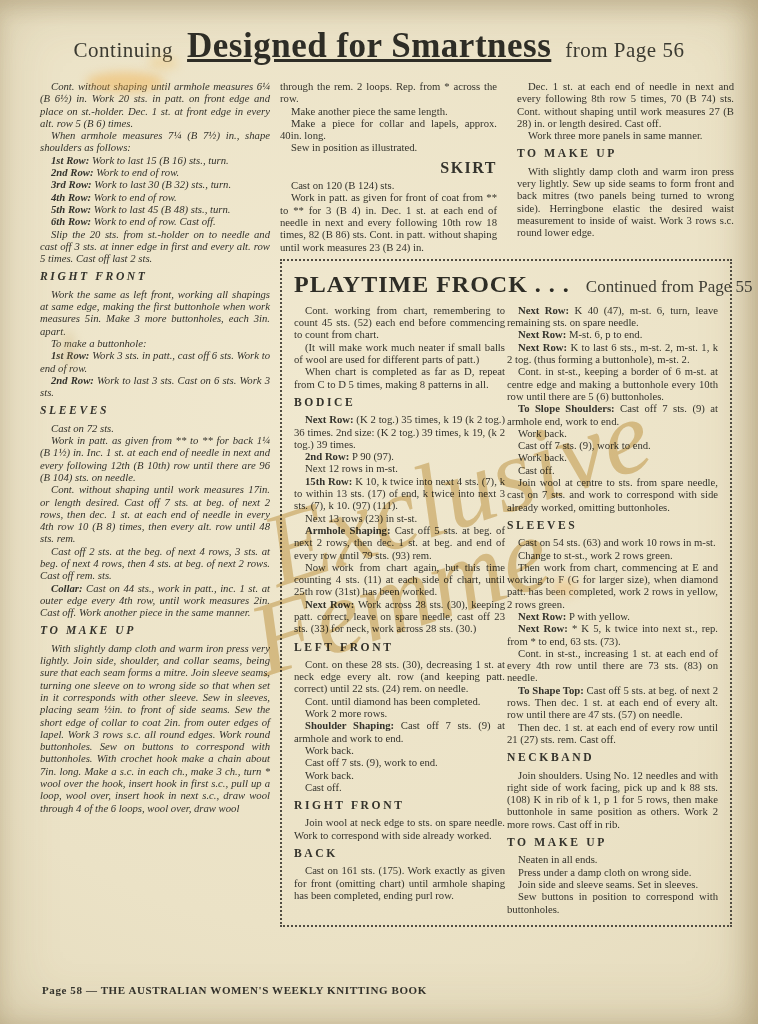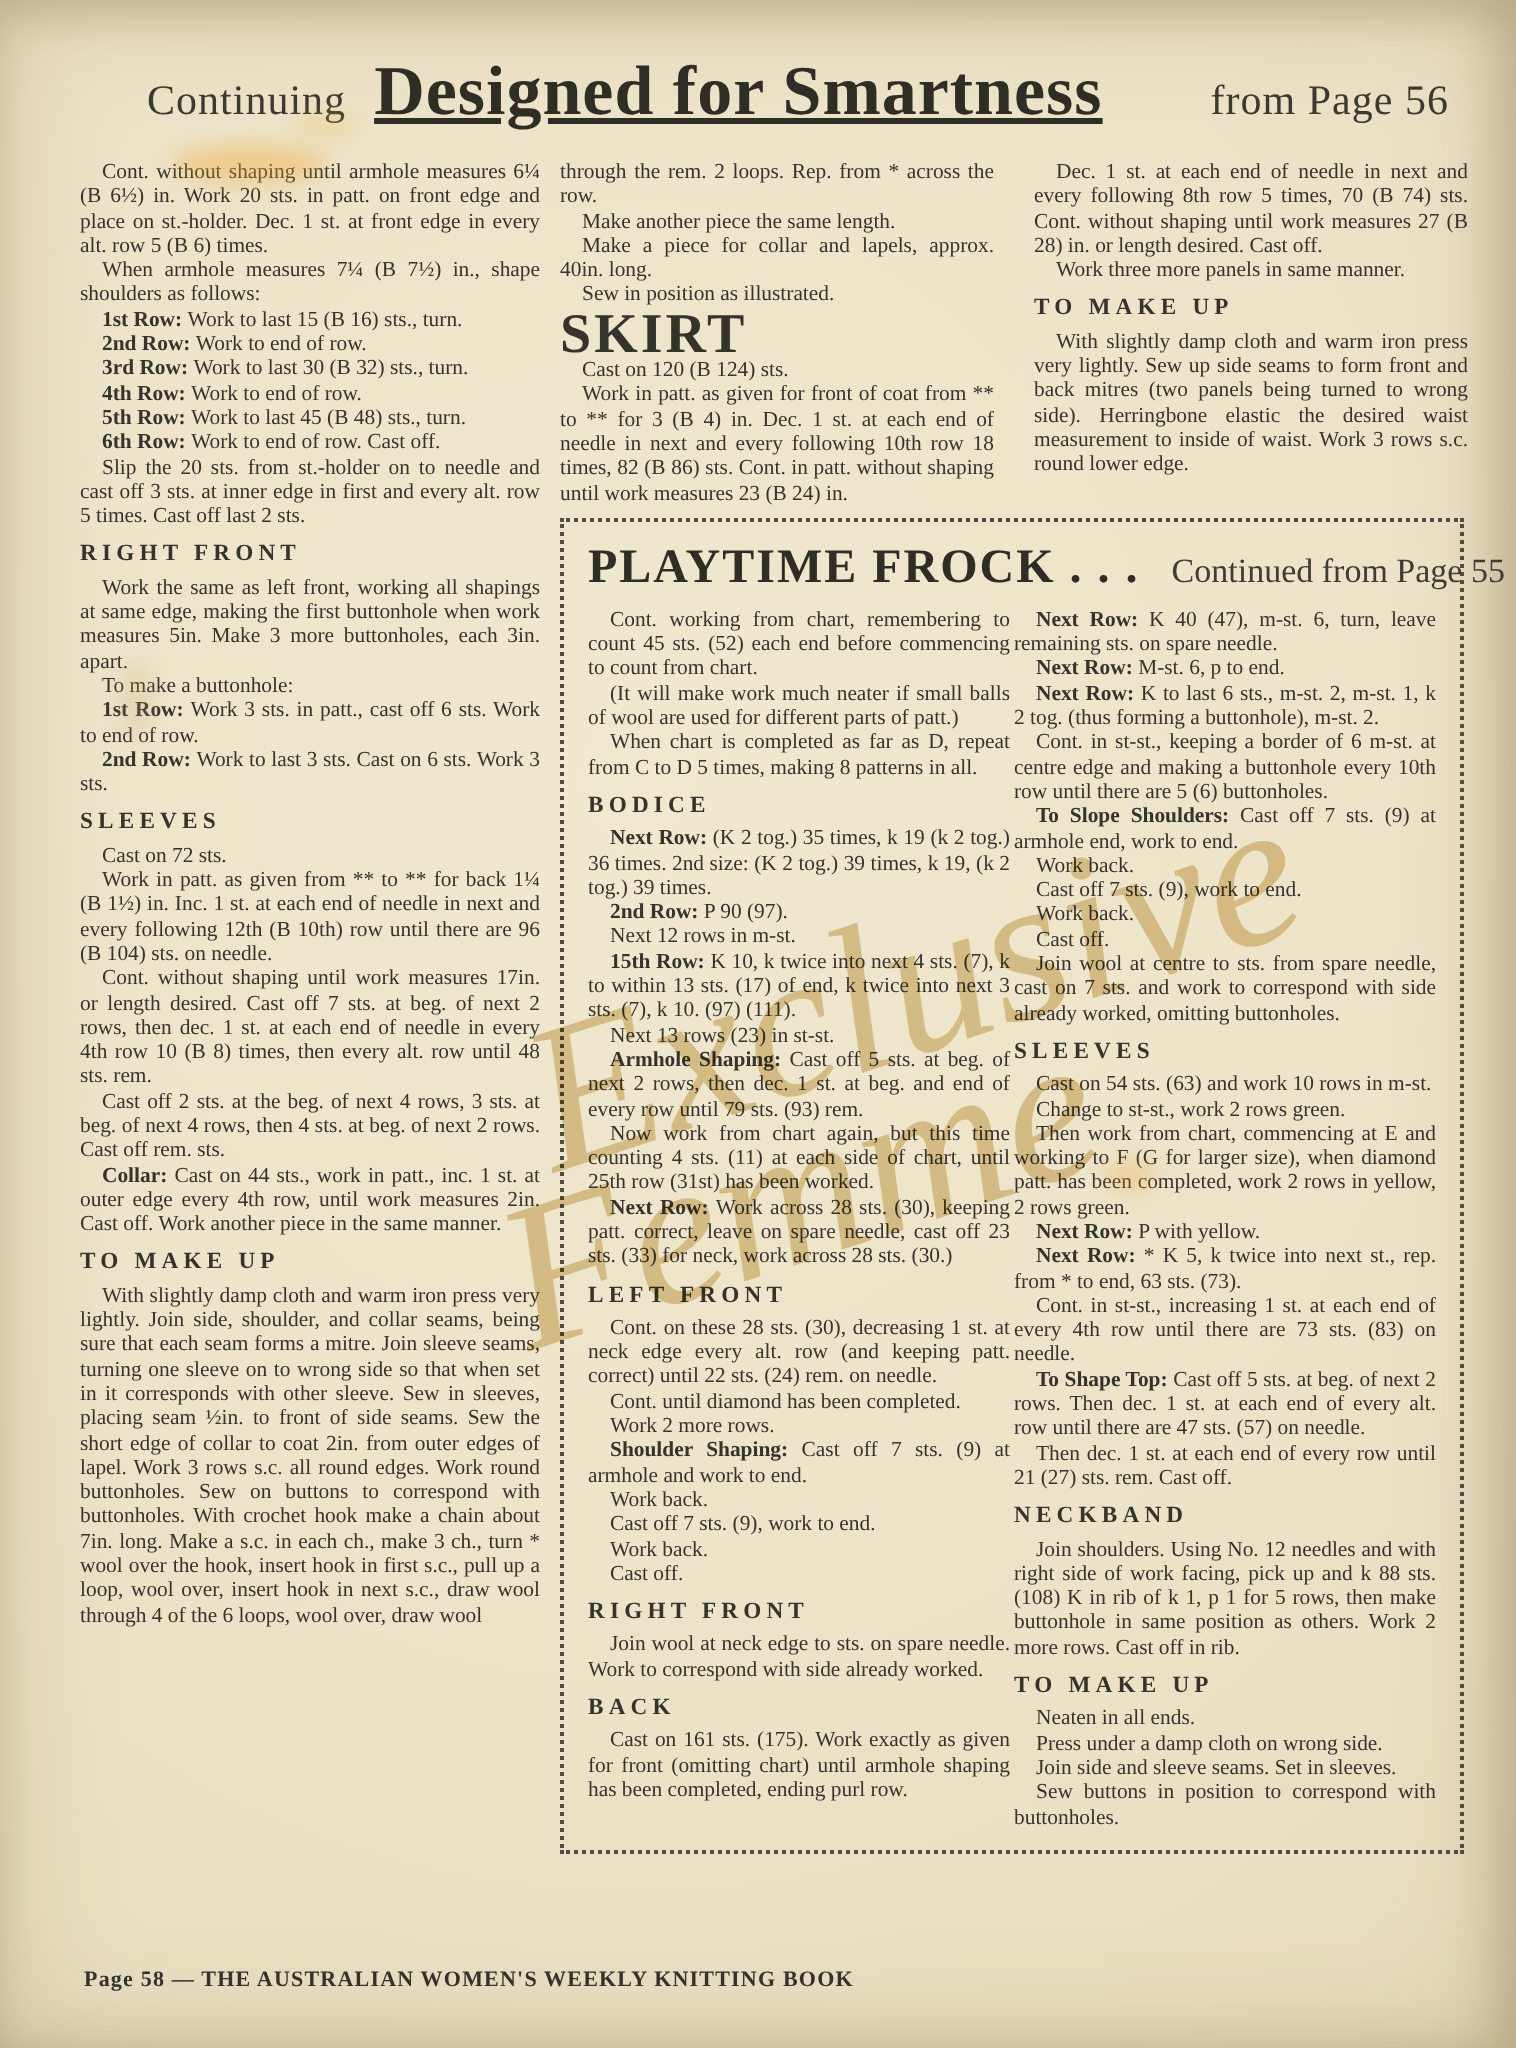--- a/index.html
+++ b/index.html
@@ -18,41 +18,41 @@
   .stain{position:absolute; border-radius:50%; filter:blur(5px); pointer-events:none;}
   .stain1{left:86px; top:72px; width:78px; height:20px; background:rgba(243,165,49,.38);}
   .stain2{left:148px; top:56px; width:30px; height:14px; background:rgba(240,180,70,.25);}
   .stain3{left:552px; top:580px; width:26px; height:16px; background:rgba(236,160,55,.30);}
   .stain4{left:60px; top:330px; width:16px; height:40px; background:rgba(200,170,110,.25);}
 
   .masthead{
     display:flex; align-items:baseline; justify-content:center; gap:14px;
     padding:26px 10px 6px 10px; white-space:nowrap;
   }
-  .masthead .pre,.masthead .post{font-size:21px; color:#3b3a31; letter-spacing:.5px;margin-left:40px;}
+  .masthead .pre,.masthead .post{font-size:21px; color:#3b3a31; letter-spacing:.5px;}
   .masthead .title{
     margin:0; font-size:35px; font-weight:bold; letter-spacing:.5px; color:#2e2d26;text-decoration:underline;
   }
 
   .content{display:flex; gap:10px; padding:8px 24px 0 40px;}
   .col{font-size:10.7px; line-height:12.3px; text-align:justify;}
-  .col1{width:230px; flex:0 0 230px;}
+  .col1{width:230px; flex:0 0 230px;font-style:italic;}
   .rightarea{flex:1; min-width:0;}
   .topcols{display:flex; gap:20px; margin-bottom:6px;}
   .topcols .col{flex:1;}
 
   .para{margin:0; text-indent:11px;}
   .para.noindent{text-indent:0;}
   .para strong{font-weight:bold;}
   .subhead{
     margin:7px 0 4px; text-align:left; font-size:11.6px; font-weight:bold;
     letter-spacing:2.6px; text-indent:0;
   }
   .bighead{
-    margin:8px 0 5px; text-align:left; font-size:28px; font-weight:bold;
+    margin:8px 0 5px; text-align:right; font-size:16px; font-weight:bold;
     letter-spacing:1.5px; text-indent:0;
   }
 
   .frock-box{
     border:2px dotted var(--border);
     padding:8px 12px 10px;
     margin-right:2px;
   }
   .box-head{display:flex; align-items:baseline; gap:16px; margin:2px 0 6px; white-space:nowrap;}
   .box-head h2{

